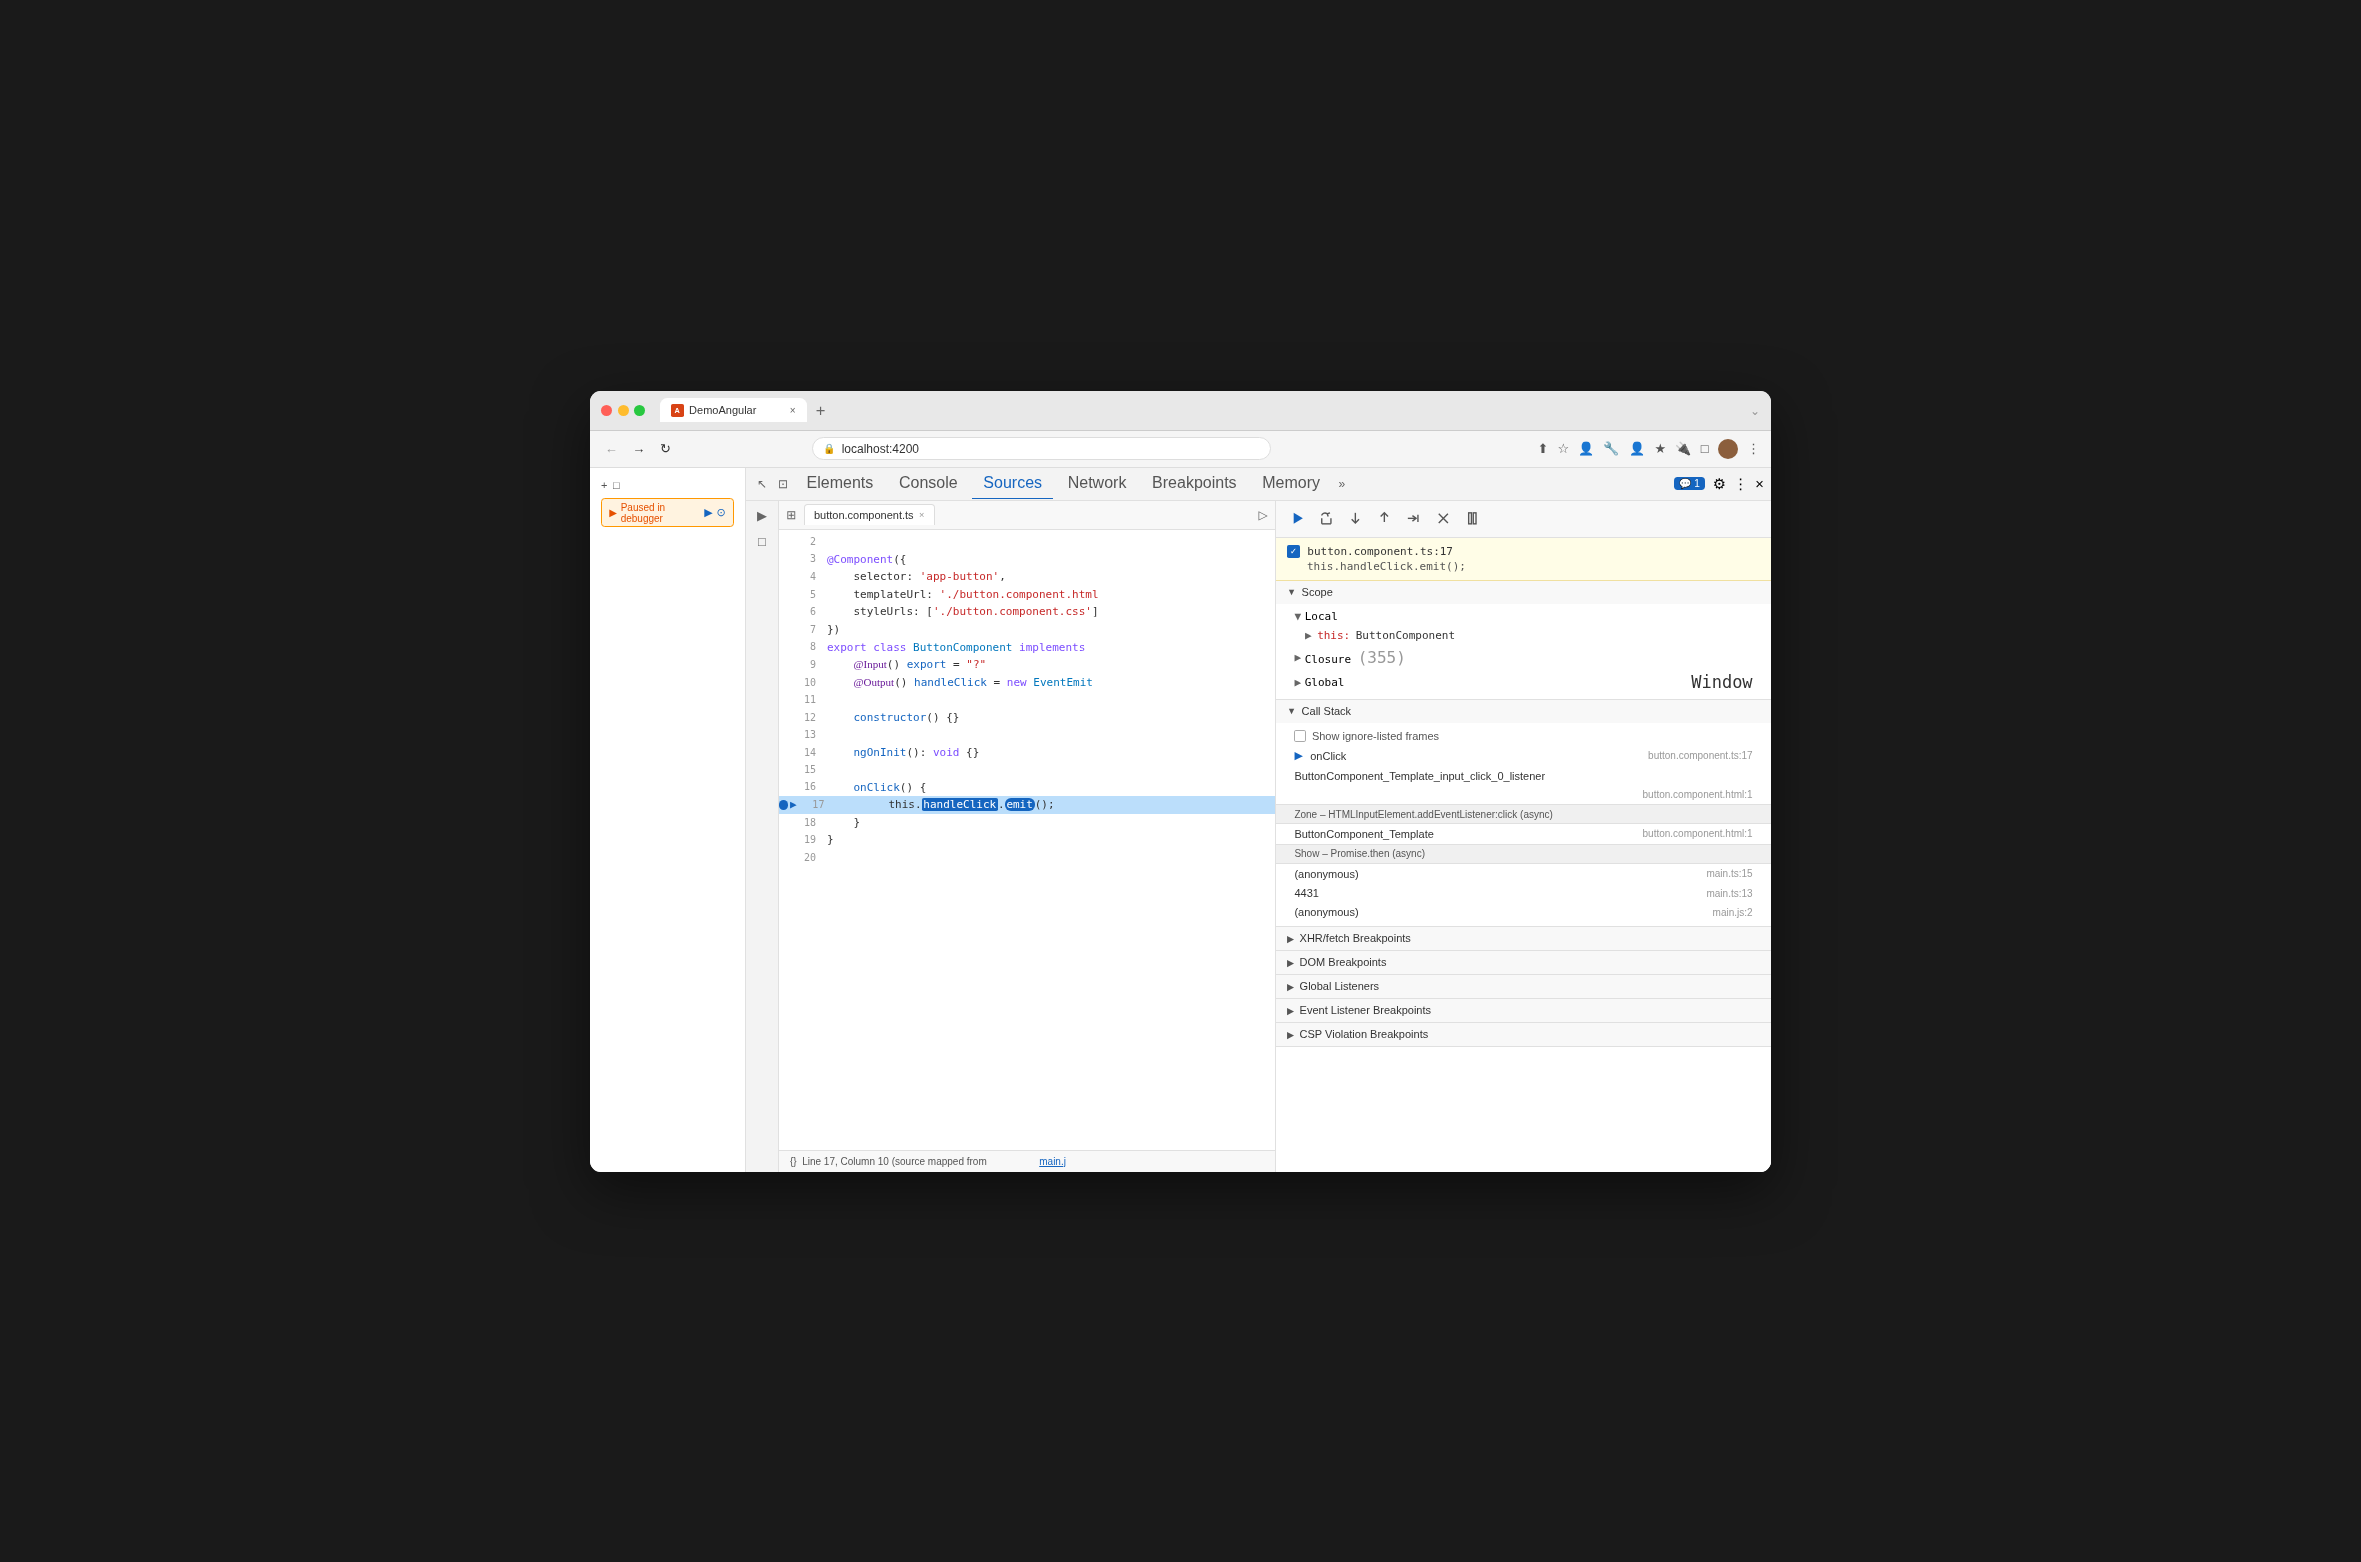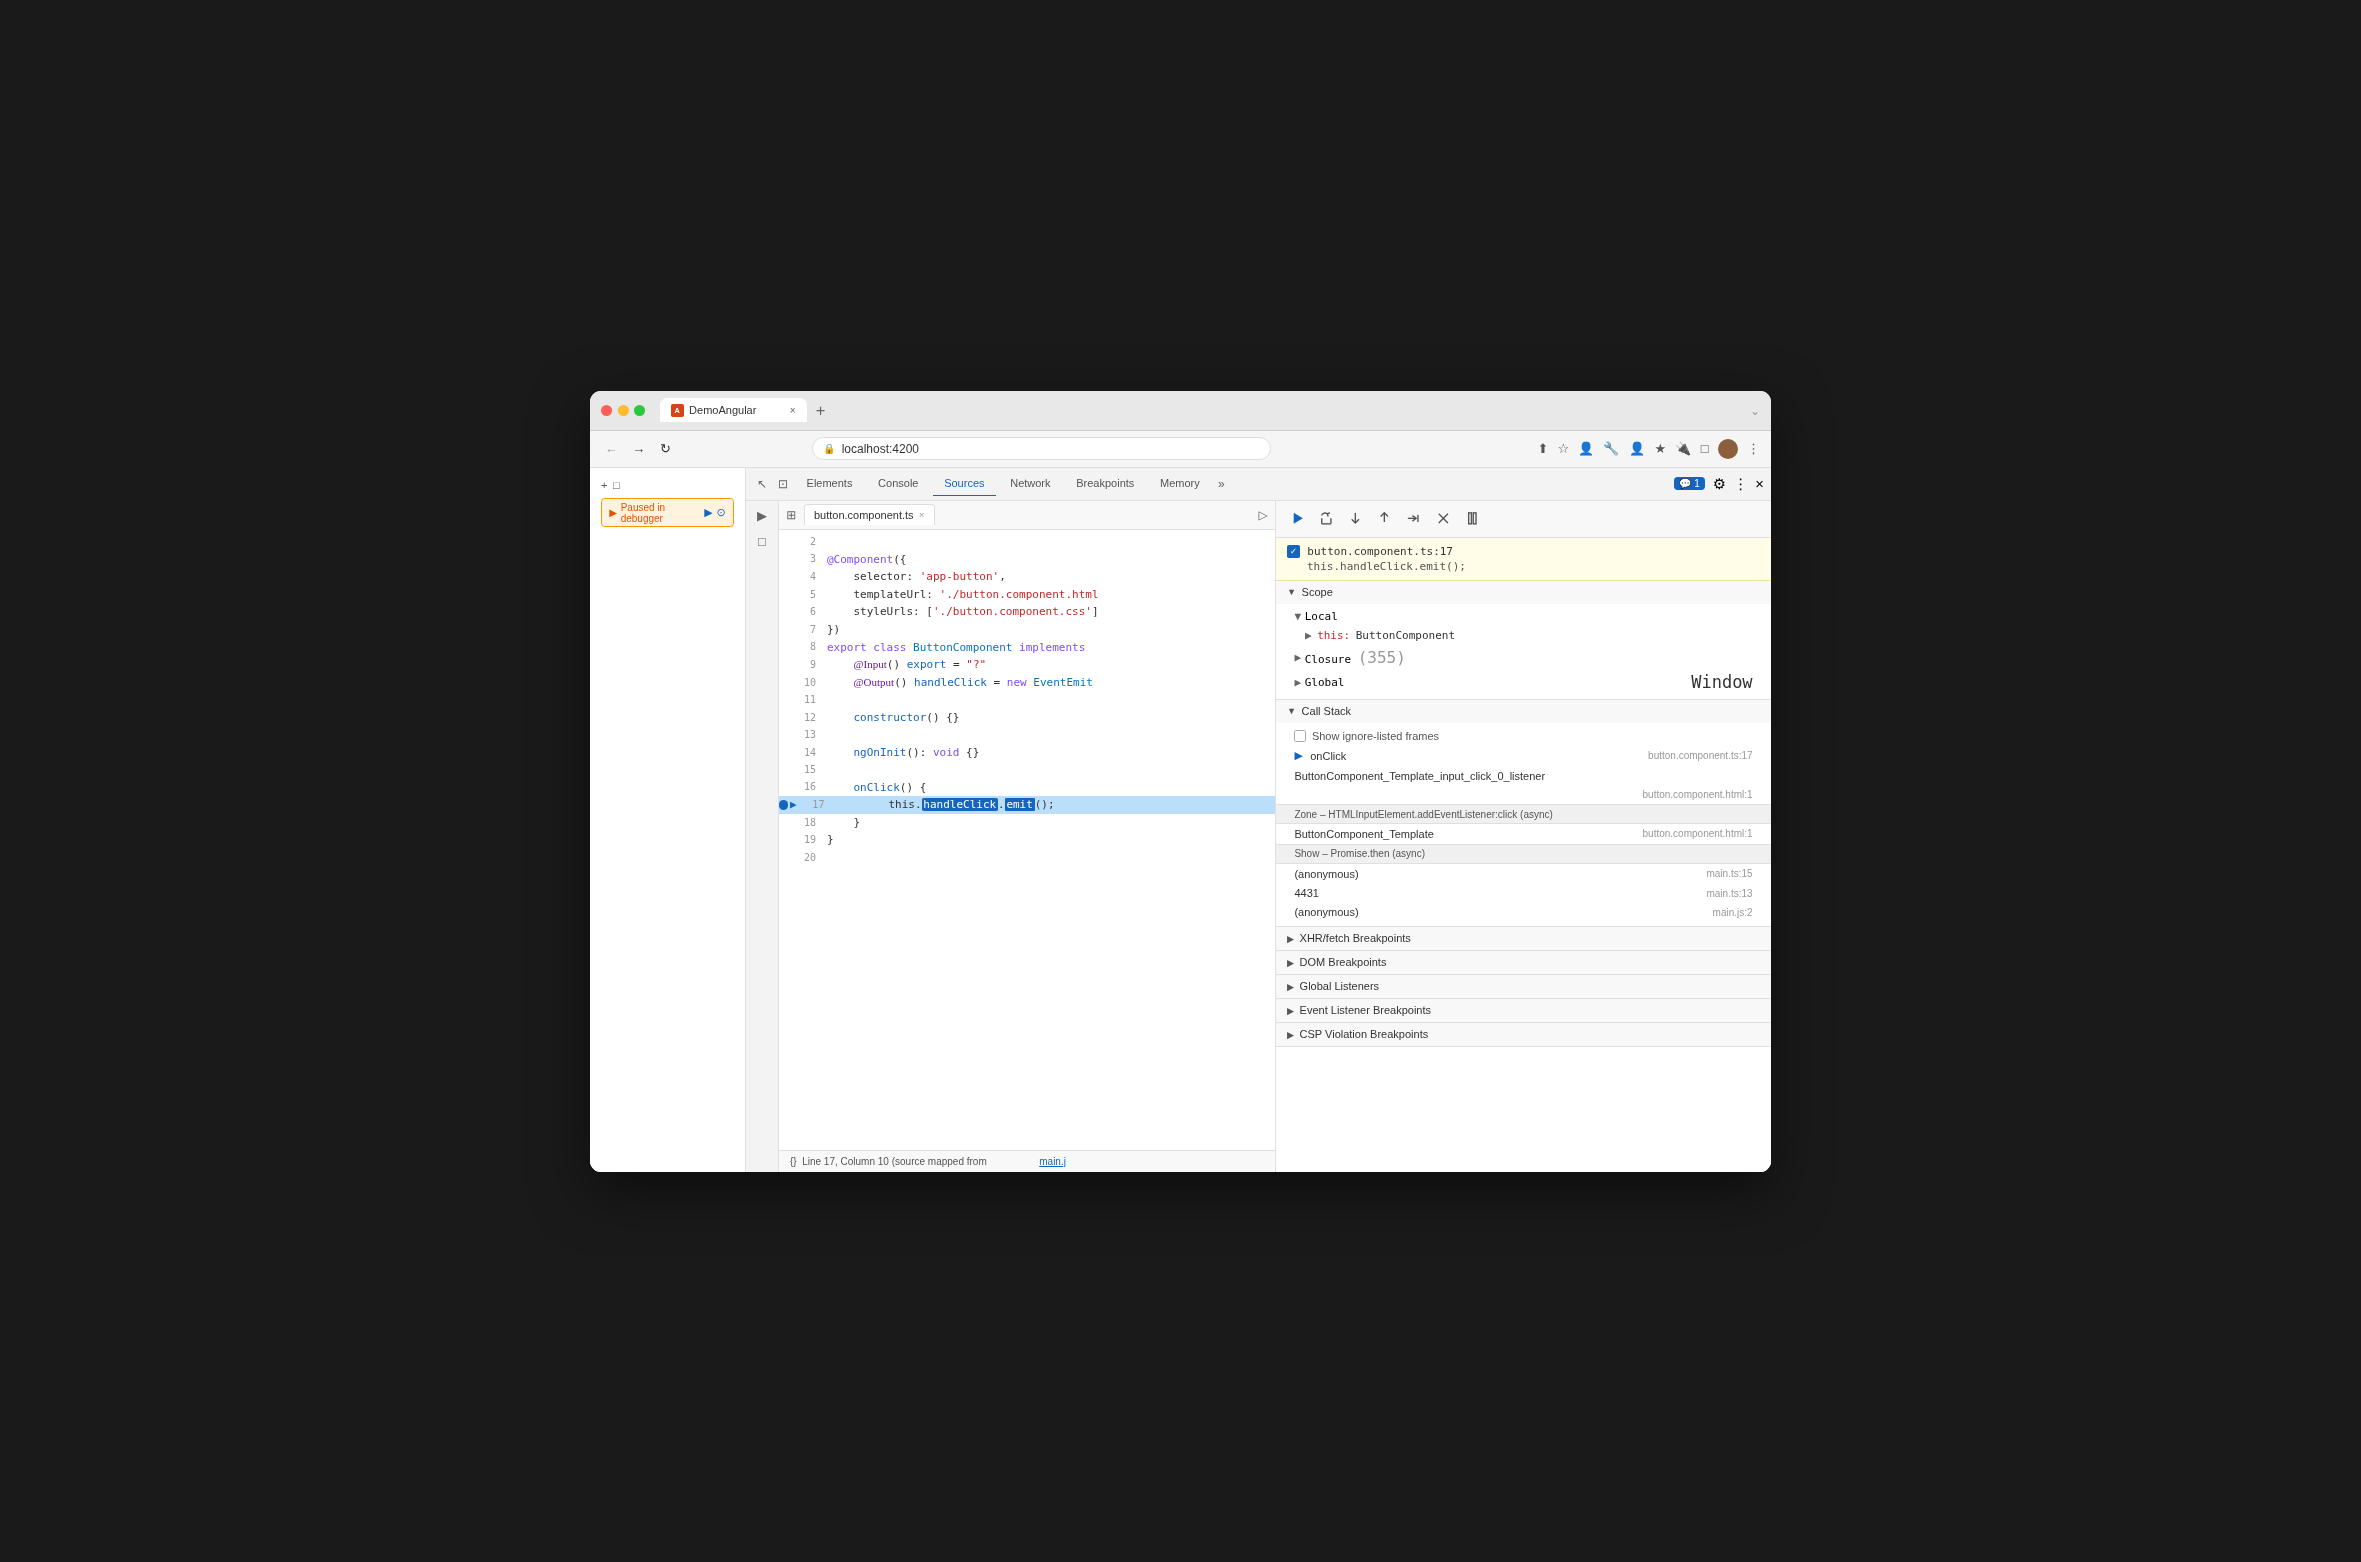--- a/index.html
+++ b/index.html
@@ -190,21 +190,21 @@
       align-items: center;
       background: #f3f3f3;
       border-bottom: 0.9px solid #e0e0e0;
       height: 33px;
       padding: 0 7.3px;
       gap: 3.7px;
       flex-shrink: 0;
     }
     .devtools-tab {
       padding: 5.5px 11px;
-      font-size: 11px;
+      font-size: 16px;
       color: #555;
       cursor: pointer;
       border-bottom: 1.8px solid transparent;
     }
     .devtools-tab.active {
       color: #1565c0;
       border-bottom: 1.8px solid #1565c0;
     }
     .devtools-icons-right {
       margin-left: auto;
@@ -710,21 +710,21 @@
             <div class="code-line">
               <span class="bp-placeholder"></span>
               <span class="line-num">16</span>
               <span class="line-content">    <span class="fn">onClick</span>() {</span>
             </div>
 
             <div class="code-line active-line">
               <span class="bp-indicator"></span>
               <span class="debug-arrow">▶</span>
               <span class="line-num">17</span>
-              <span class="line-content">        this.<span style="background:#1565c0;color:white;padding:0 1.8px;border-radius:1.8px;">handleClick</span>.<span style="background:#1565c0;color:white;padding:0 1.8px;border-radius:1px;">emit</span>();</span>
+              <span class="line-content">        this.<span style="background:#1565c0;color:white;padding:0 1.8px;border-radius:1.8px;">handleClick</span>.<span style="background:#1565c0;color:white;padding:0 1.8px;border-radius:6px;">emit</span>();</span>
             </div>
 
             <div class="code-line">
               <span class="bp-placeholder"></span>
               <span class="line-num">18</span>
               <span class="line-content">    }</span>
             </div>
 
             <div class="code-line">
               <span class="bp-placeholder"></span>

